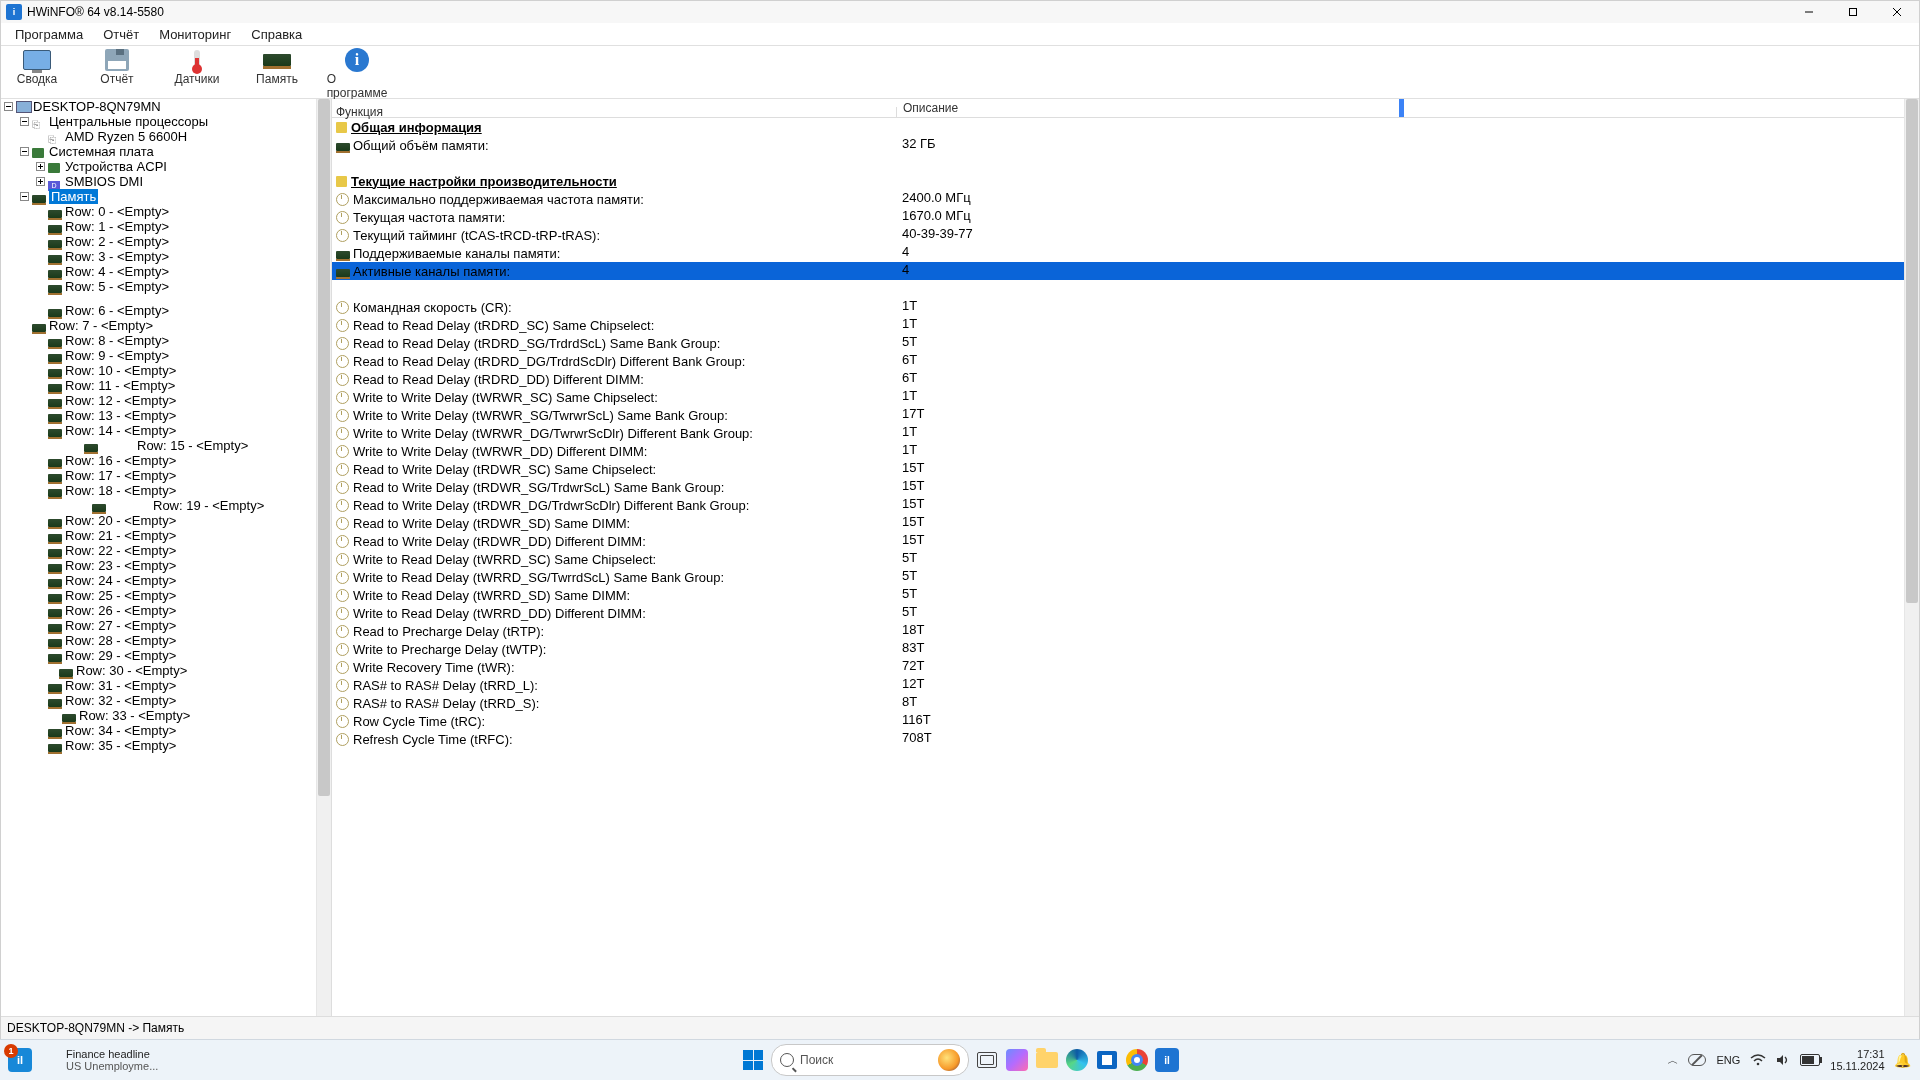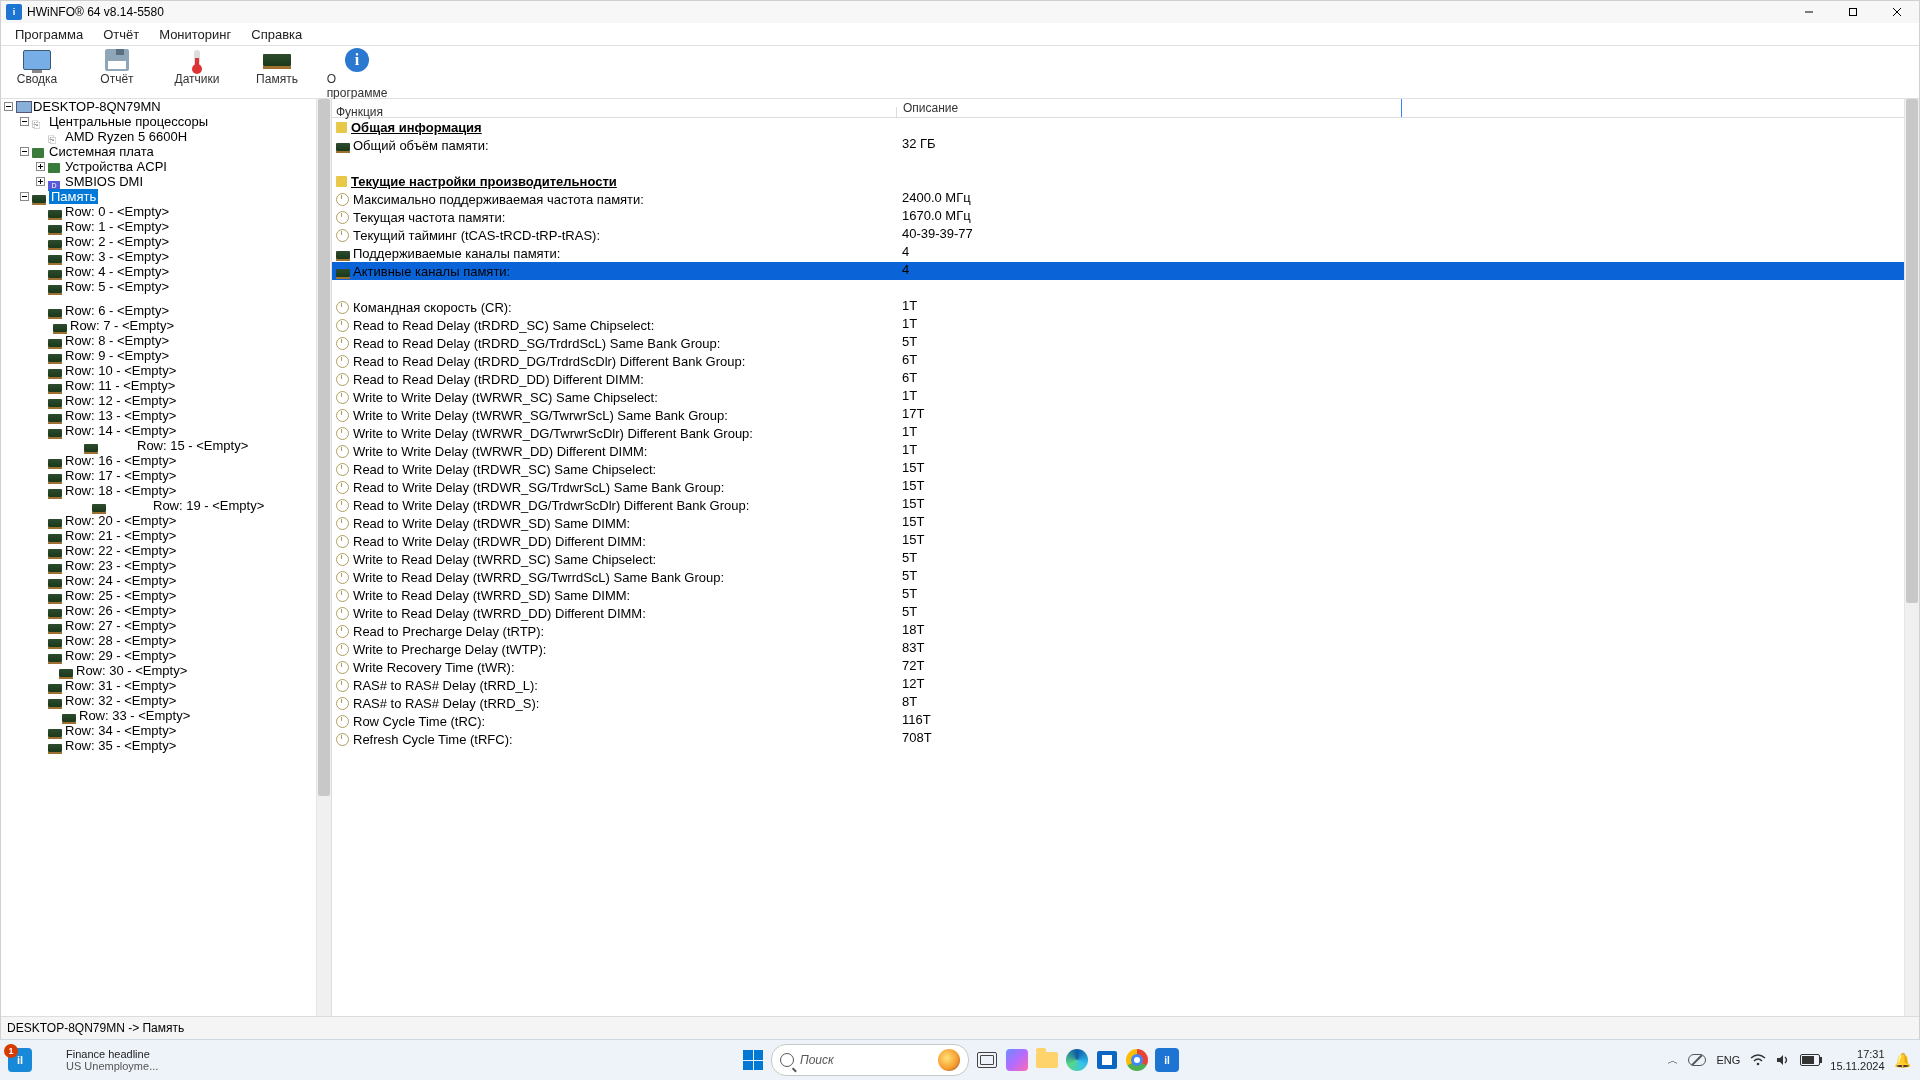--- a/index.html
+++ b/index.html
@@ -109,21 +109,21 @@
     position:absolute; left:1px; right:1px;
     top:0; height:55%;
     background:#c8c8c8; border-radius:2px;
   }
   .cols {
     display:flex; height:18px; border-bottom:1px solid #ddd;
     font-size:12px; color:#333; background:#fff;
   }
   .col1 { width:560px; padding-left:4px; border-right:1px solid #ddd; display:flex; align-items:center;margin-top:8px;}
   .col2 { flex:1; padding-left:6px; display:flex; align-items:center;}
-  .col2h { width:330px; border-right:1px solid #3b82f6;}
+  .col2h { width:330px; border-right:5px solid #3b82f6;}
 
   .grid { font-size:13px; }
   .grow { display:flex; height:18px; }
   .gleft { width:560px; padding-left:4px; display:flex; align-items:center; }
   .gright { padding-left:6px; }
   .gicon { width:14px; height:12px; margin-right:3px; display:inline-block; }
   .sect { font-weight:bold; text-decoration:underline; color:#000; }
   .clock { display:inline-block; width:11px;height:11px;border:1px solid #b0a060;border-radius:50%; margin-right:4px; position:relative;}
   .clock::after{content:"";position:absolute;left:4px;top:1px;width:1px;height:4px;background:#b0a060;}
   .grow.sel { background:#0a64d8; color:#000000; }
@@ -147,21 +147,21 @@
     display:flex; align-items:center;
     z-index:5;
   }
   .widgets { display:flex; align-items:center; padding-left:8px; }
   .widgets .wic { width:24px;height:24px;background:#1888d8;border-radius:4px;margin-right:6px;position:relative;display:flex;align-items:center;justify-content:center;color:#fff;font-size:11px;font-weight:bold;}
   .widgets .wic .badge{position:absolute;left:-4px;top:-4px;width:14px;height:14px;background:#d83b01;color:#fff;border-radius:50%;font-size:9px;display:flex;align-items:center;justify-content:center;}
   .widgets .txt { font-size:11px; line-height:12px; color:#222;margin-left:28px;}
   .center { position:absolute; left:50%; transform:translateX(-50%); display:flex; align-items:center; gap:6px;}
   .start-grid{display:grid;grid-template-columns:1fr 1fr;grid-template-rows:1fr 1fr;gap:1px;width:20px;height:20px;}
   .start-grid div{background:#0078d4;}
-  .search { width:180px;height:30px;background:#fff;border:1px solid #c8c8c8;border-radius:15px;display:flex;align-items:center;padding:0 8px;font-size:12px;color:#555;gap:6px;font-style:italic;}
+  .search { width:180px;height:30px;background:#fff;border:1px solid #c8c8c8;border-radius:15px;display:flex;align-items:center;padding:0 8px;font-size:12px;color:#555;gap:6px;}
   .tray { margin-left:auto; display:flex; align-items:center; padding-right:8px; gap:10px; font-size:11px; color:#222;}
   .clocktxt { text-align:right; font-size:11px; line-height:12px; }
   .app-ic{width:24px;height:24px;border-radius:4px;display:flex;align-items:center;justify-content:center;font-size:14px;}
   .search-glyph{display:inline-block;width:12px;height:12px;border:1.5px solid #555;border-radius:50%;position:relative;}
   .search-glyph::after{content:"";position:absolute;right:-4px;bottom:-4px;width:5px;height:1.5px;background:#555;transform:rotate(45deg);}
   .sun{width:28px;height:28px;border-radius:50%;background:radial-gradient(circle at 40% 40%,#ffe27a,#f79a2a 60%,#634 100%);}
   .folder{width:22px;height:16px;background:#ffd36b;border-radius:2px;position:relative;}
   .folder::before{content:"";position:absolute;top:-4px;left:0;width:10px;height:4px;background:#ffd36b;border-radius:2px 2px 0 0;}
   .edge{width:22px;height:22px;border-radius:50%;background:conic-gradient(#0c59a4,#34c2ee,#57d785,#0c59a4);}
   .store{width:20px;height:18px;background:#0b65c2;border-radius:2px;display:flex;align-items:center;justify-content:center;}
@@ -360,21 +360,21 @@
             <div class="tree-row" style="padding-left: 34px;">
               <span class="exp"></span>
               <span class="ticon2"><span class="ramchip" style="display:inline-block;width:14px;"></span></span>
               <span>Row: 5 - &lt;Empty&gt;</span>
             </div>
             <div class="tree-row" style="padding-left: 34px; margin-top: 9px;">
               <span class="exp"></span>
               <span class="ticon2"><span class="ramchip" style="display:inline-block;width:14px;"></span></span>
               <span>Row: 6 - &lt;Empty&gt;</span>
             </div>
-            <div class="tree-row" style="padding-left: 39px;">
+            <div class="tree-row" style="padding-left: 18px;">
               <span class="exp"></span>
               <span class="ticon2"><span class="ramchip" style="display:inline-block;width:14px;"></span></span>
               <span>Row: 7 - &lt;Empty&gt;</span>
             </div>
             <div class="tree-row" style="padding-left: 34px;">
               <span class="exp"></span>
               <span class="ticon2"><span class="ramchip" style="display:inline-block;width:14px;"></span></span>
               <span>Row: 8 - &lt;Empty&gt;</span>
             </div>
             <div class="tree-row" style="padding-left: 34px;">

